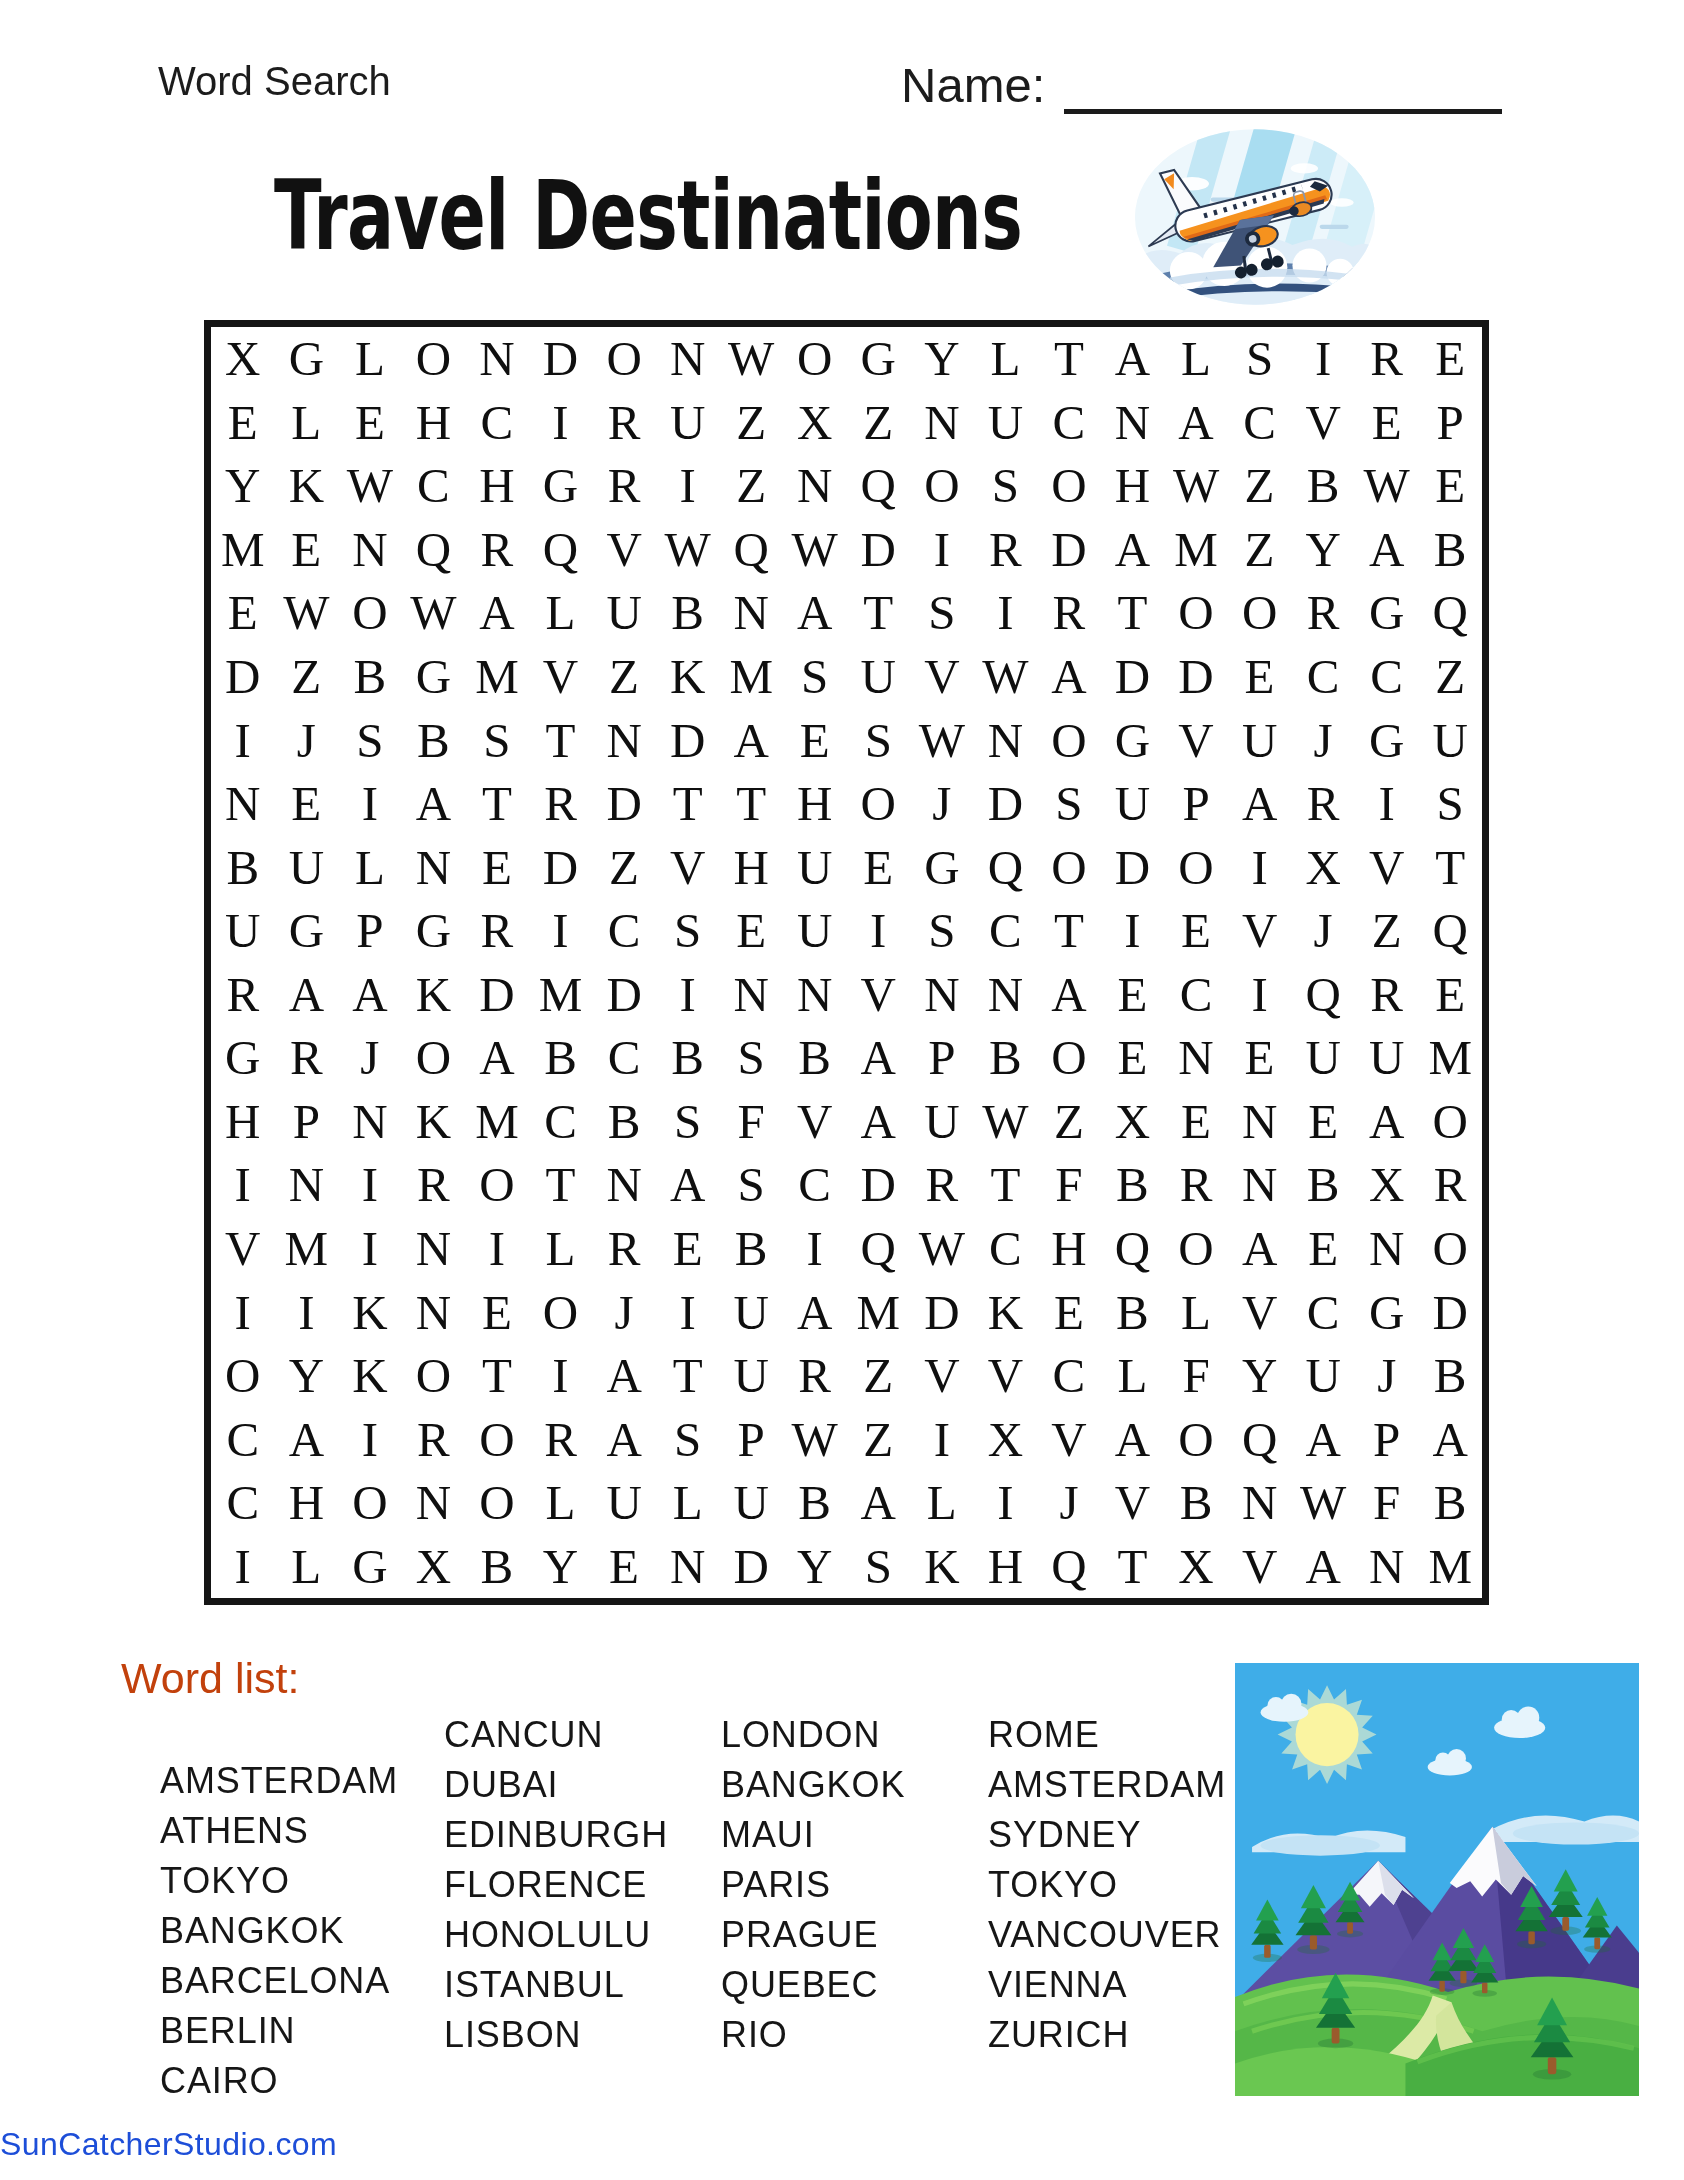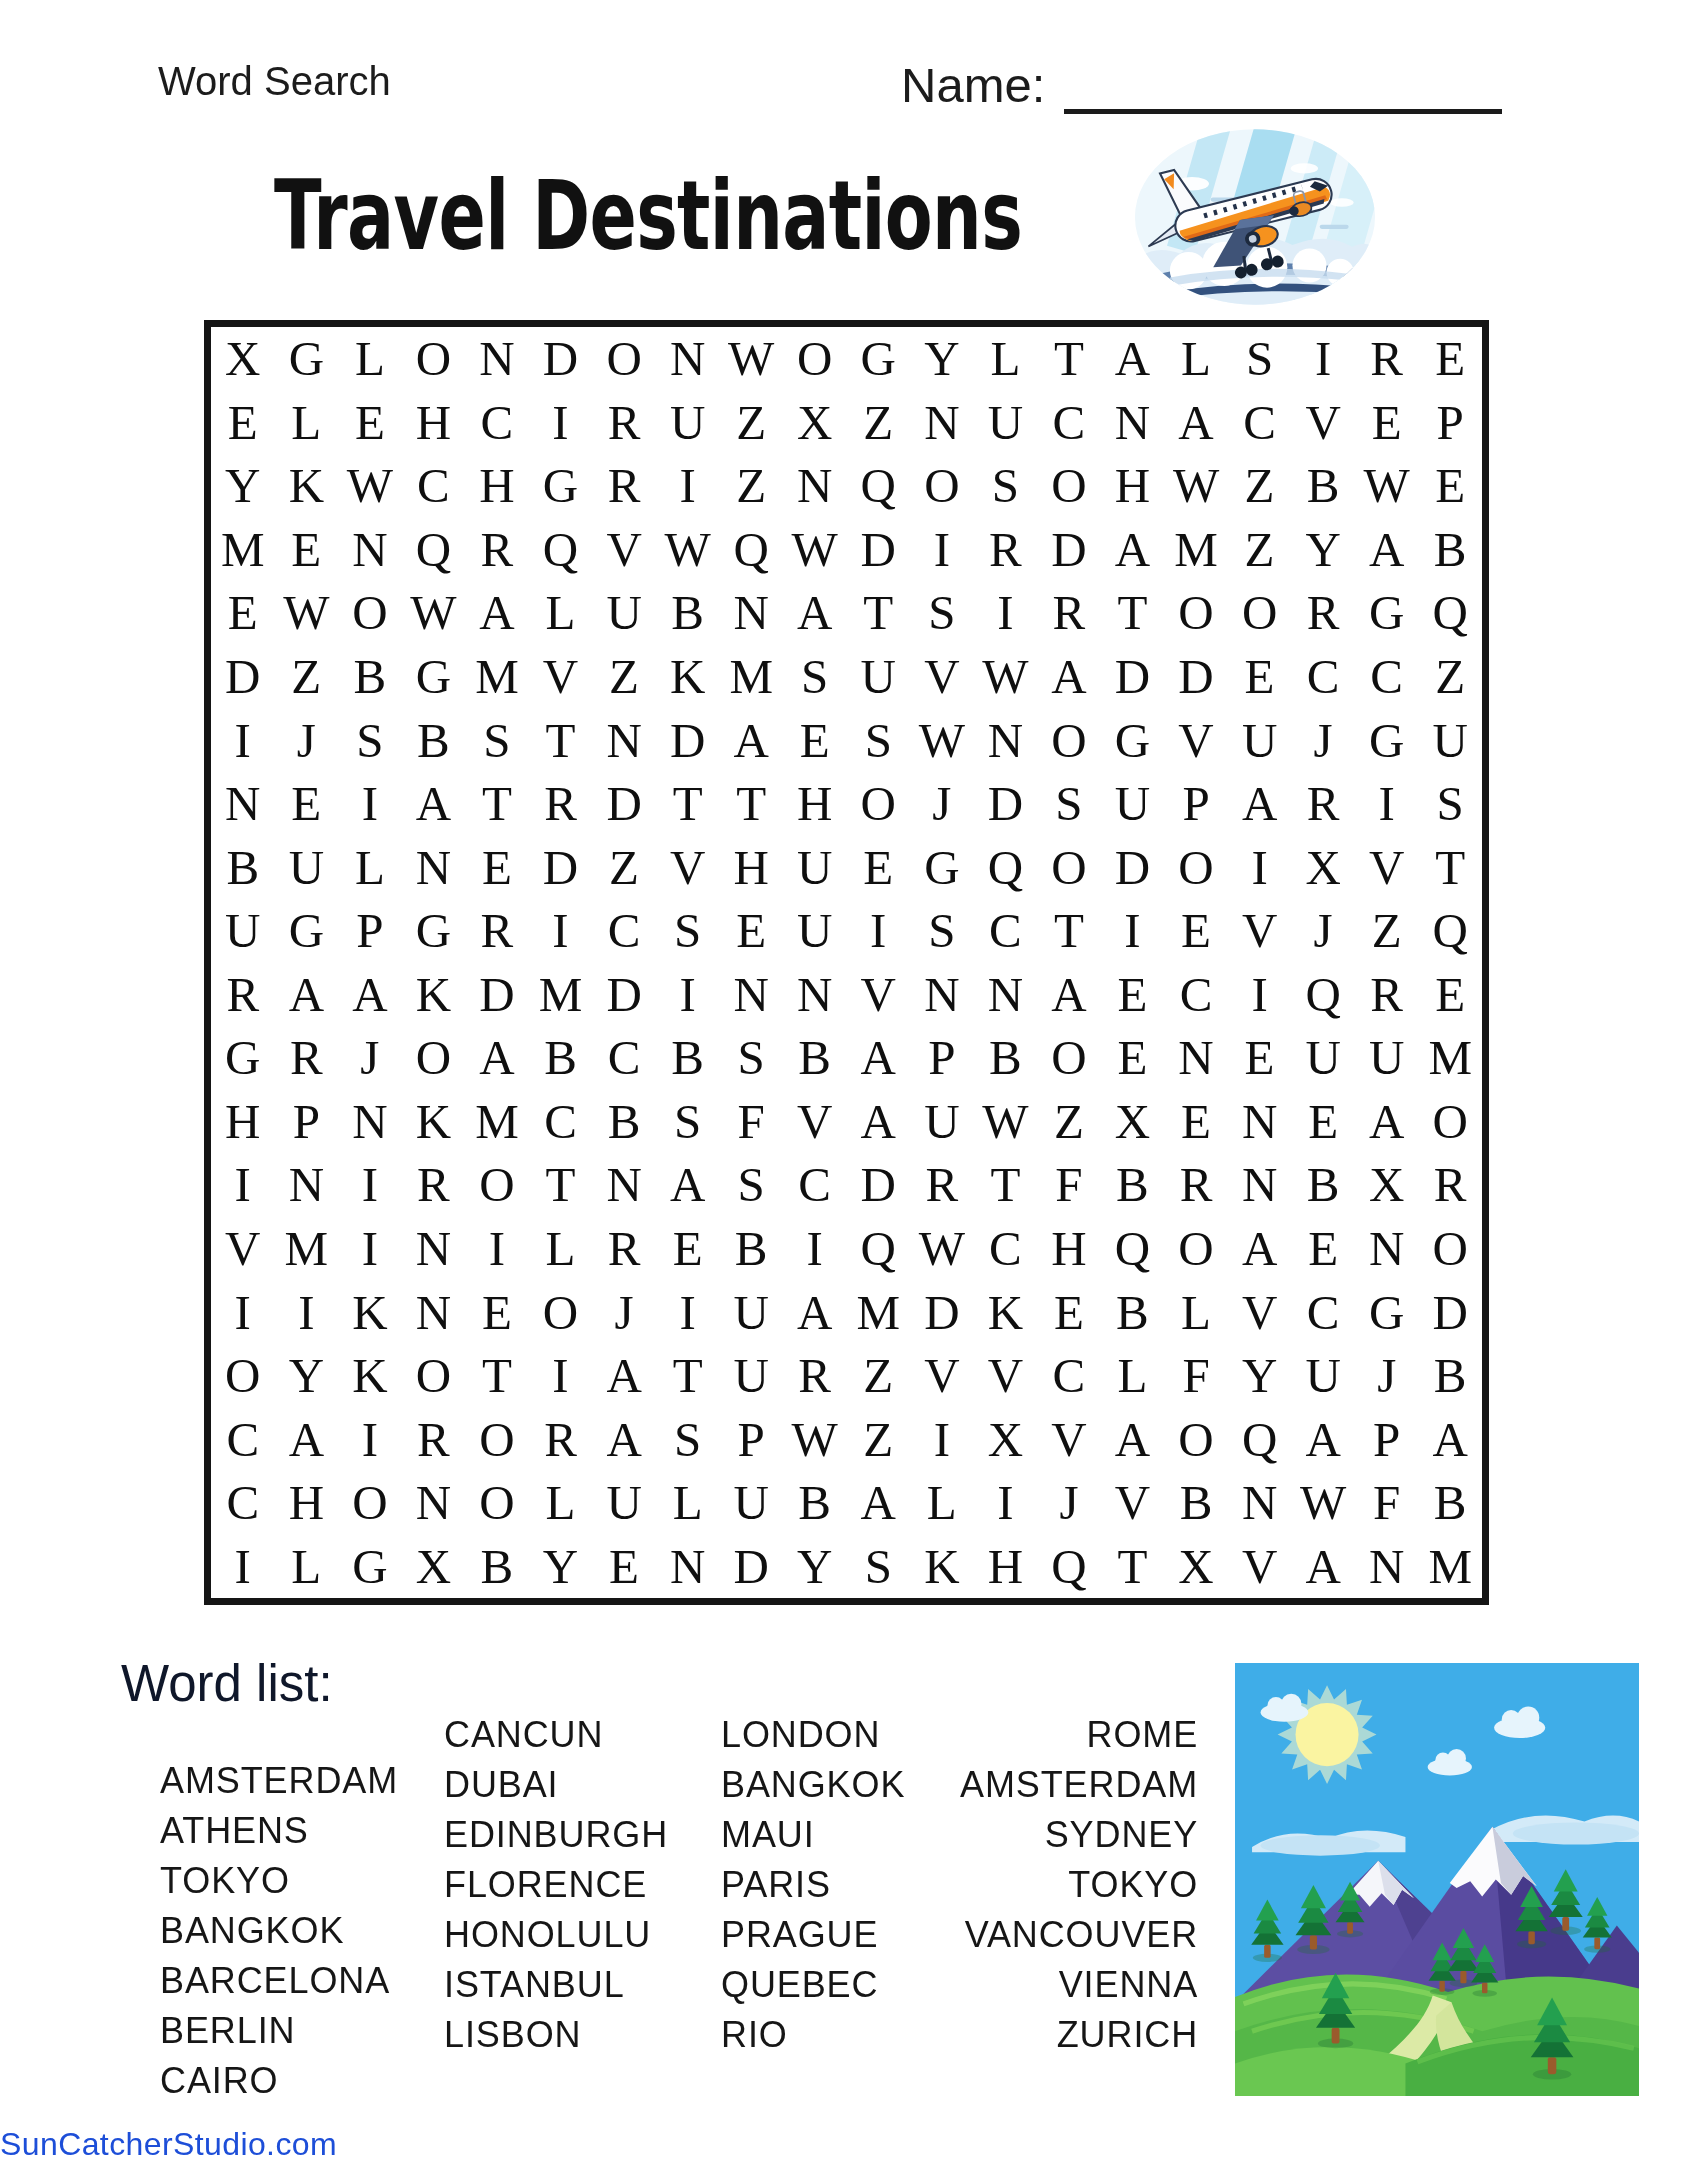--- a/index.html
+++ b/index.html
@@ -31,24 +31,24 @@
   .grid-box{
     position:absolute;left:204px;top:320px;width:1271px;height:1271px;
     border:7.7px solid #151515;background:#fff;
     display:grid;grid-template-columns:repeat(20,1fr);grid-template-rows:repeat(20,1fr);
   }
   .cell{
     display:flex;align-items:center;justify-content:center;
     font-family:"Liberation Serif",serif;font-size:49px;color:#0f0f0f;line-height:1;
   }
   
-  .wl-label{position:absolute;left:121px;top:1654px;font-size:51px;color:#0f172a;}
+  .wl-label{position:absolute;left:121px;top:1654px;font-size:43px;color:#c2410c;}
   .wl-col{position:absolute;top:1710px;font-size:36px;letter-spacing:0.9px;color:#161616;}
   .wl-col .word{height:50px;line-height:50px;white-space:nowrap;}
-  .wl-c1{left:160px;margin-top:46px;} .wl-c2{left:444px;} .wl-c3{left:721px;} .wl-c4{left:960px;text-align:right;}
+  .wl-c1{left:160px;margin-top:46px;} .wl-c2{left:444px;} .wl-c3{left:721px;} .wl-c4{left:988px;}
   
   .scene-box{position:absolute;left:1235px;top:1663px;width:404px;height:433px;}
   
   .footer{
     position:absolute;left:0;top:2126px;width:100%;text-align:left;
     font-size:32px;color:#1d4ed8;letter-spacing:0.4px;
   }
 </style>
 </head>
 <body>

